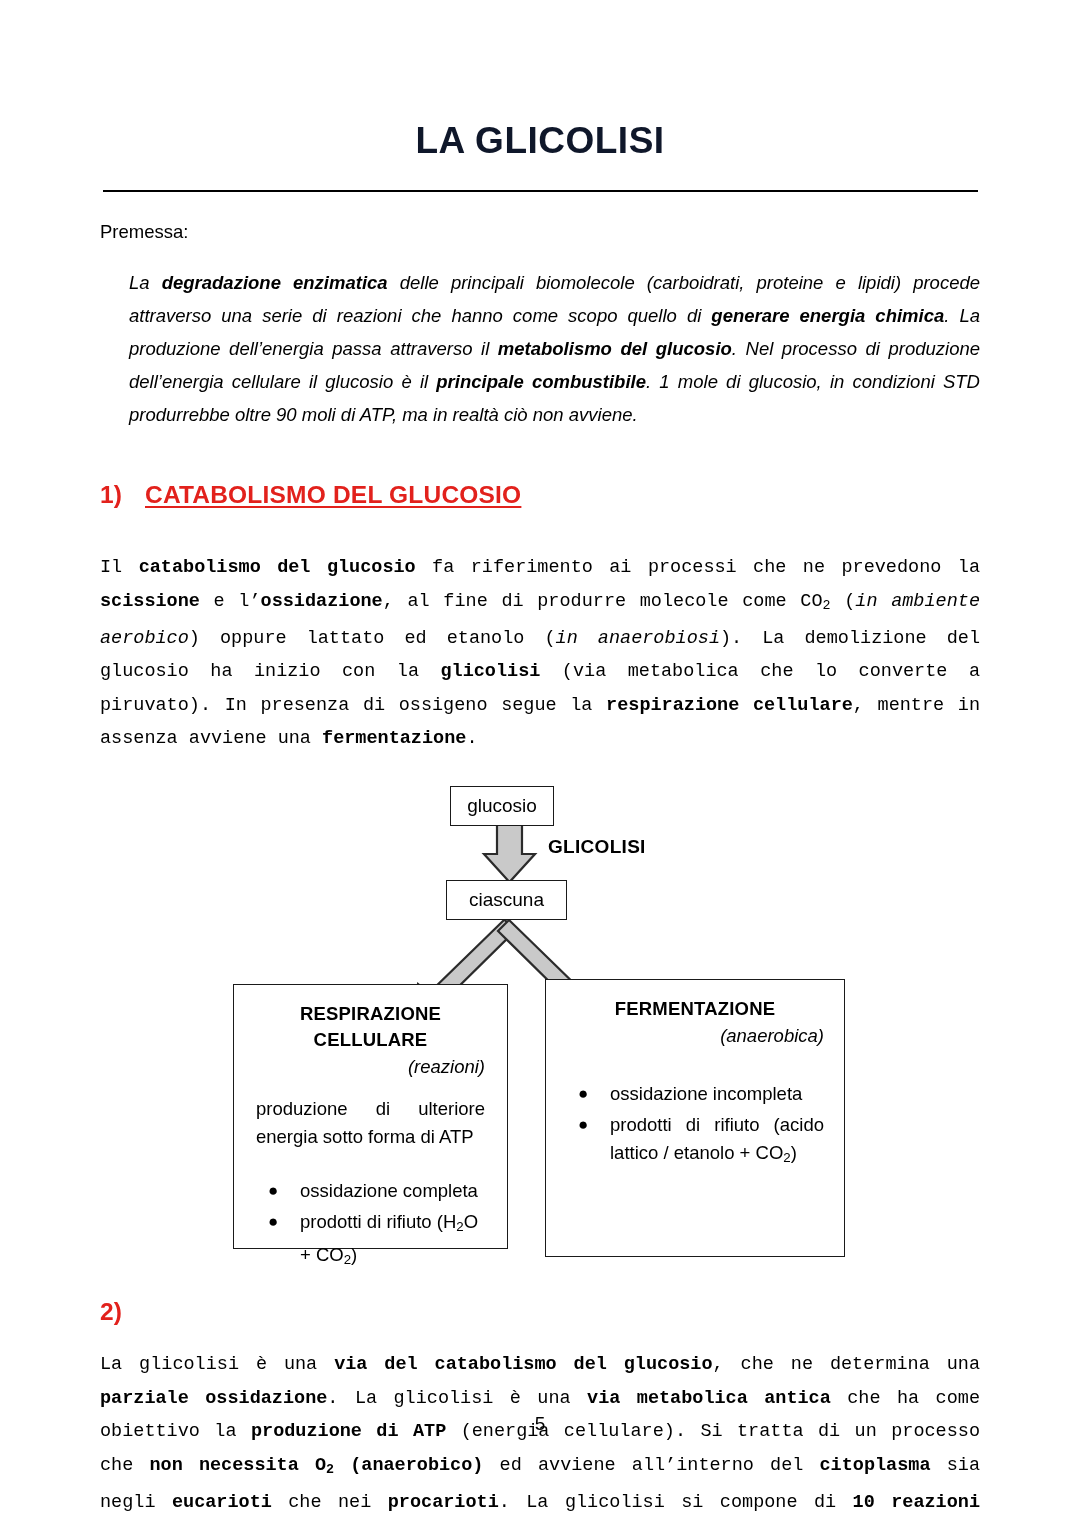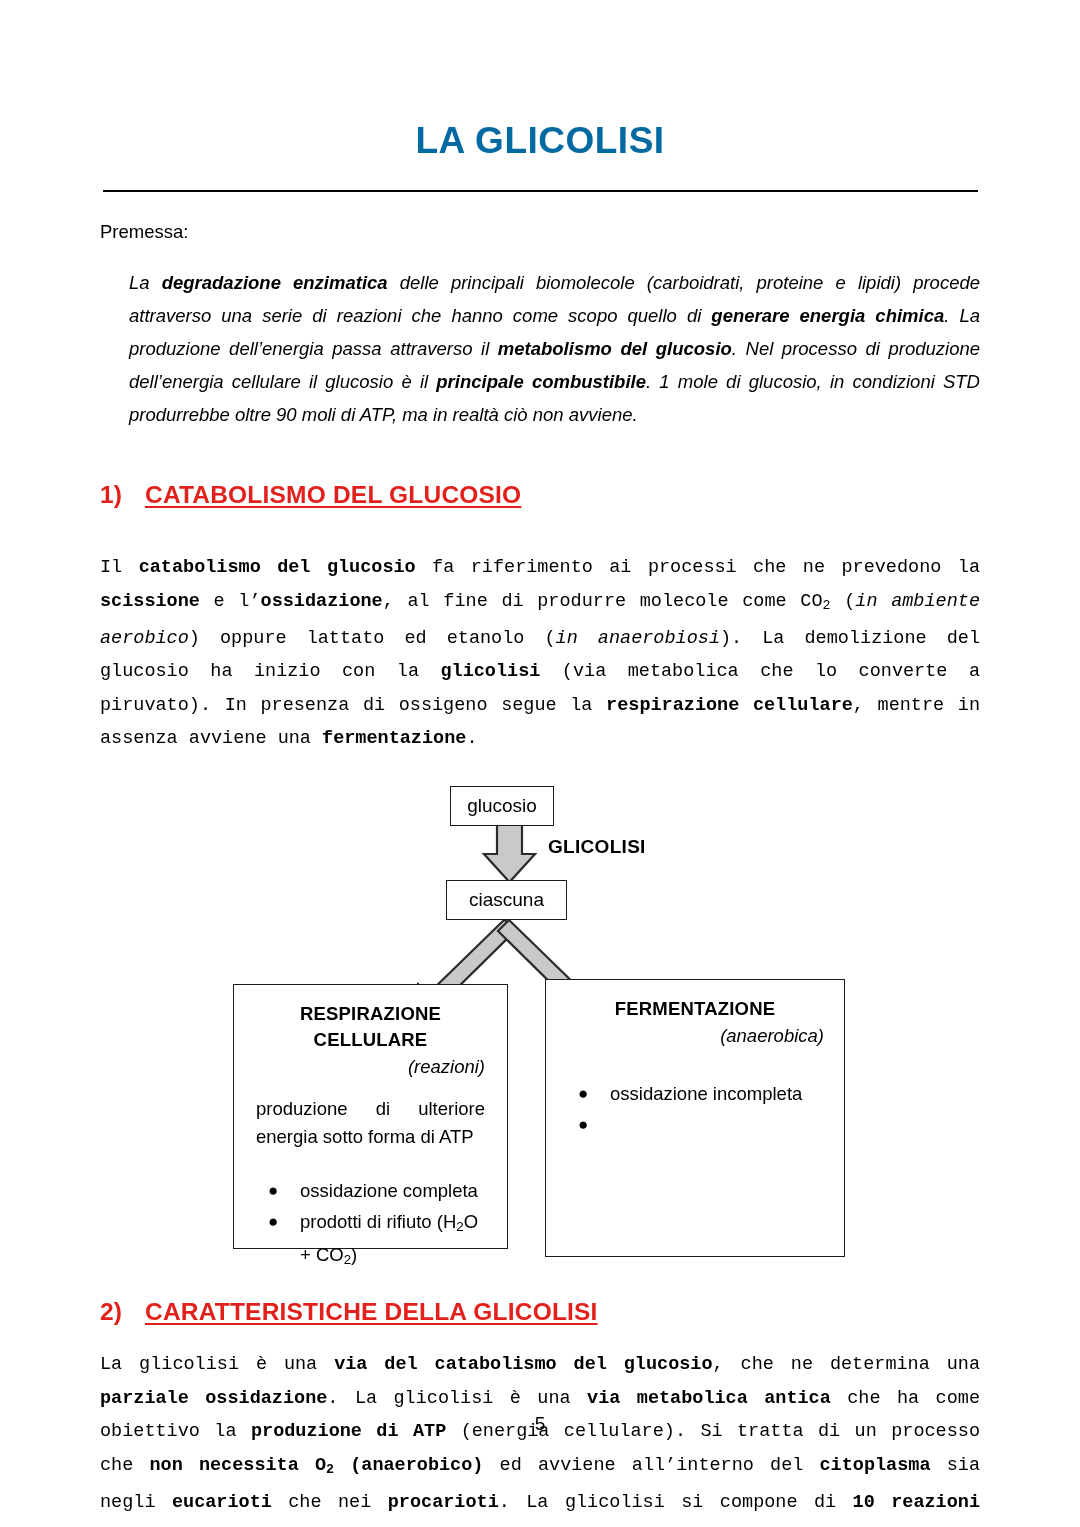--- a/index.html
+++ b/index.html
@@ -32,21 +32,21 @@
   
   .doc-title {
     text-align: center;
     font-family: "Liberation Sans", sans-serif;
     font-weight: bold;
     font-size: 37px;
     letter-spacing: 0.5px;
     margin: 0;
     padding-top: 122px;
     line-height: 1.0;
-    color: #0369a1;
+    color: #0f172a;
   }
   .title-rule {
     margin-top: 31px;
     border: 0;
     border-top: 2px solid #000;
     width: 875px;
     height: 0;
   }
   .premessa-label {
     margin-top: 26px;
@@ -284,29 +284,29 @@
       <div class="resbox" id="box-fermentazione">
         <div class="res-title">FERMENTAZIONE</div>
         <div class="res-sub">(anaerobica)</div>
         <ul class="res-list" id="list-fermentazione">
           <li>
             <span class="bullet">●</span>
             <span class="li-text">ossidazione incompleta</span>
           </li>
           <li class="justify">
             <span class="bullet">●</span>
+            <span class="li-text">prodotti di rifiuto (acido lattico / etanolo + CO<sub>2</sub>)</span>
           </li>
         </ul>
       </div>
 
     </div>
 
     <div class="heading" id="heading-2">
       <span class="num">2)</span>
-      <span class="htext">CARATTERISTICHE DELLA GLICOLISI</span>
     </div>
 
     <div style="height:22px"></div>
 
     <p class="section-para"><span>La glicolisi è una </span><b>via del catabolismo del glucosio</b><span>, che ne determina una </span><b>parziale ossidazione</b><span>. La glicolisi è una </span><b>via metabolica antica</b><span> che ha come obiettivo la </span><b>produzione di ATP</b><span> (energia cellulare). Si tratta di un processo che </span><b>non necessita O<sub>2</sub> (anaerobico)</b><span> ed avviene all’interno del </span><b>citoplasma</b><span> sia negli </span><b>eucarioti</b><span> che nei </span><b>procarioti</b><span>. La glicolisi si compone di </span><b>10 reazioni chimiche</b><span>, ciascuna catalizzata da un enzima differente.</span></p>
 
   </div>
 
   <div class="page-number">5</div>
 </div>

